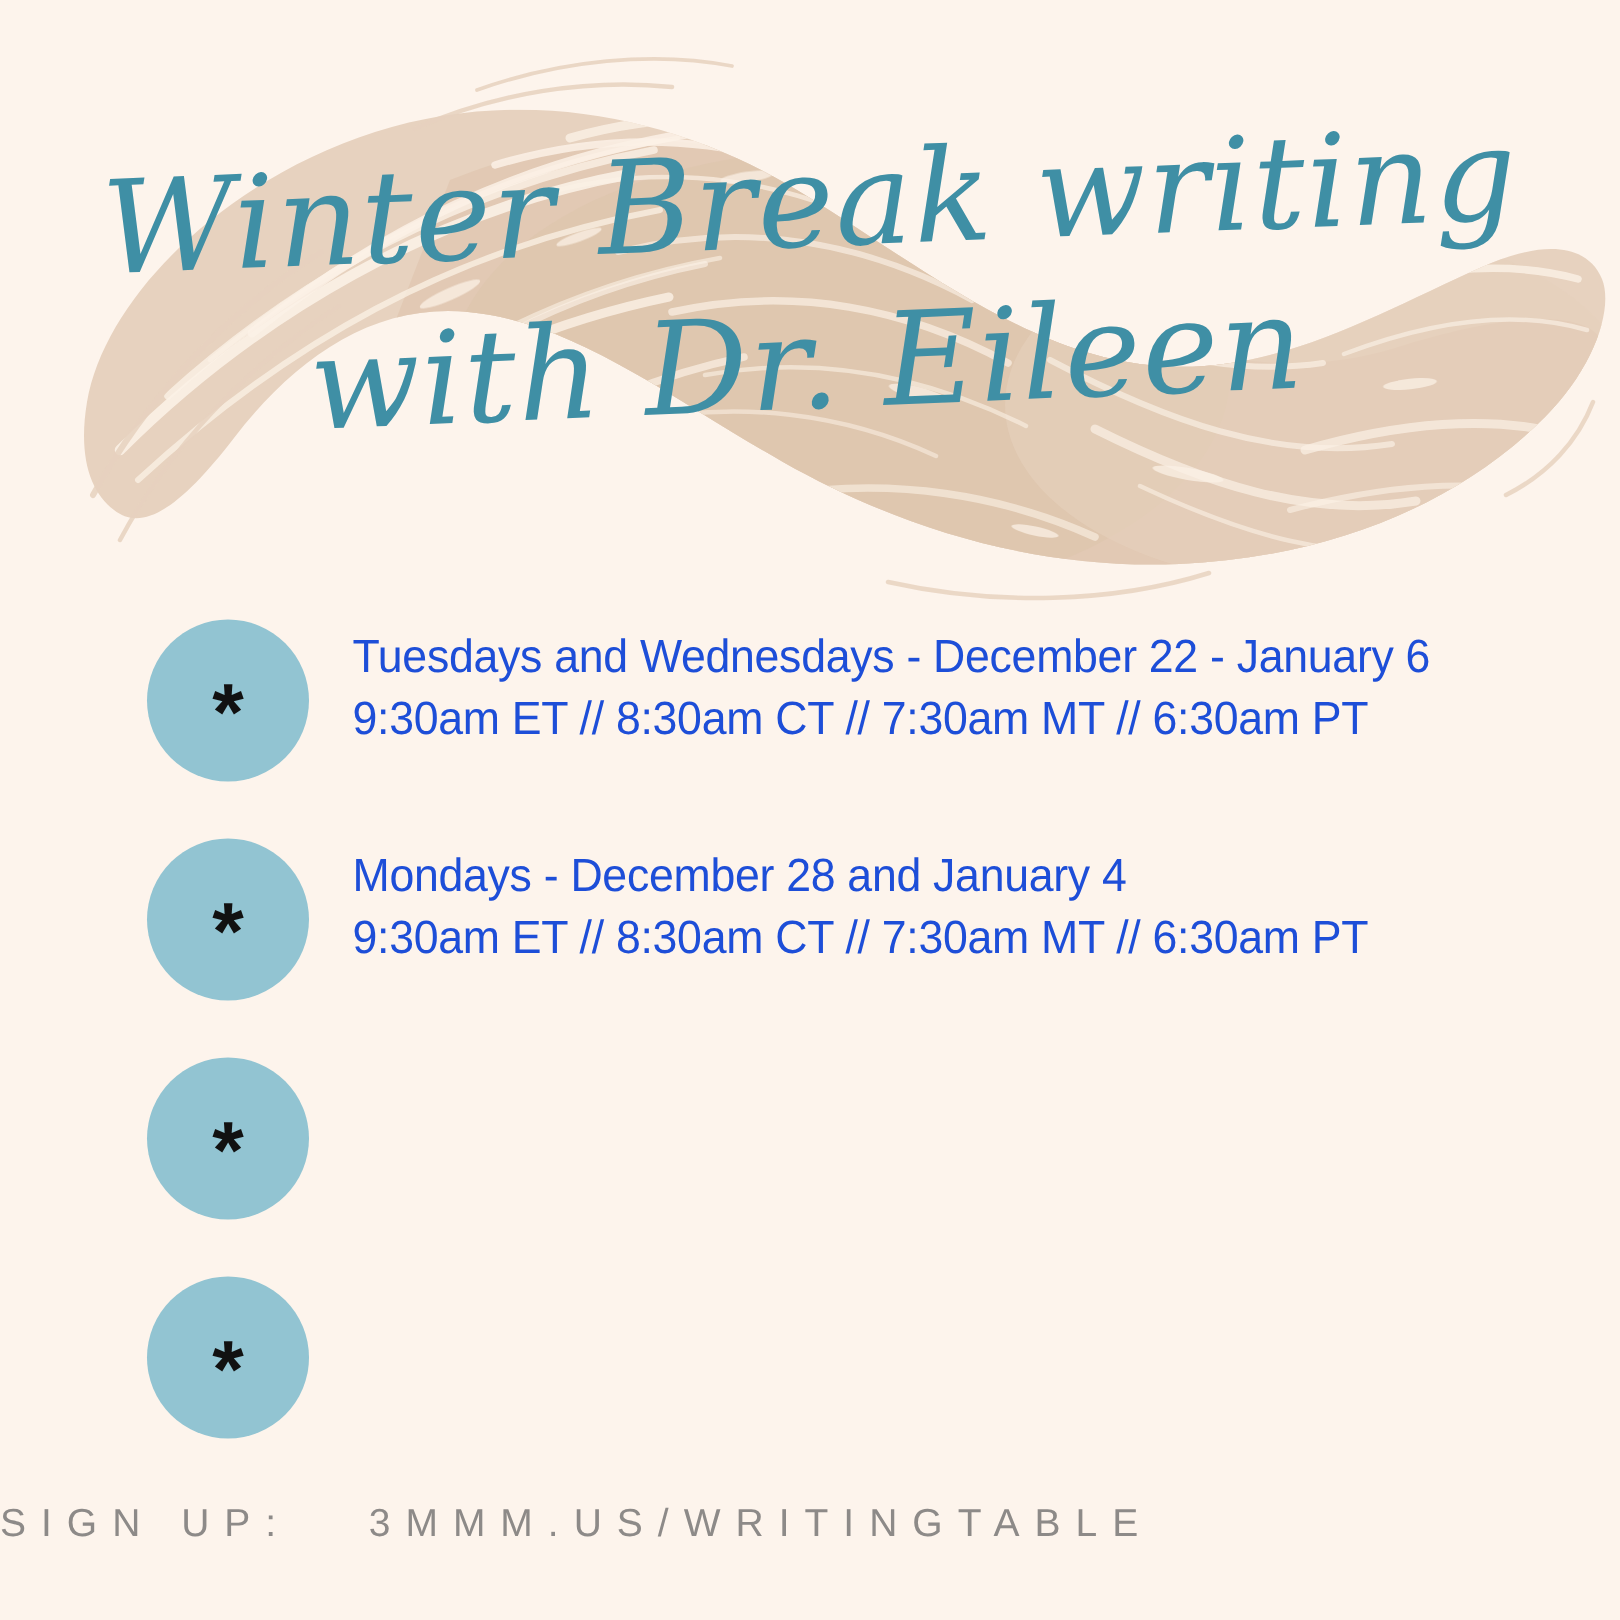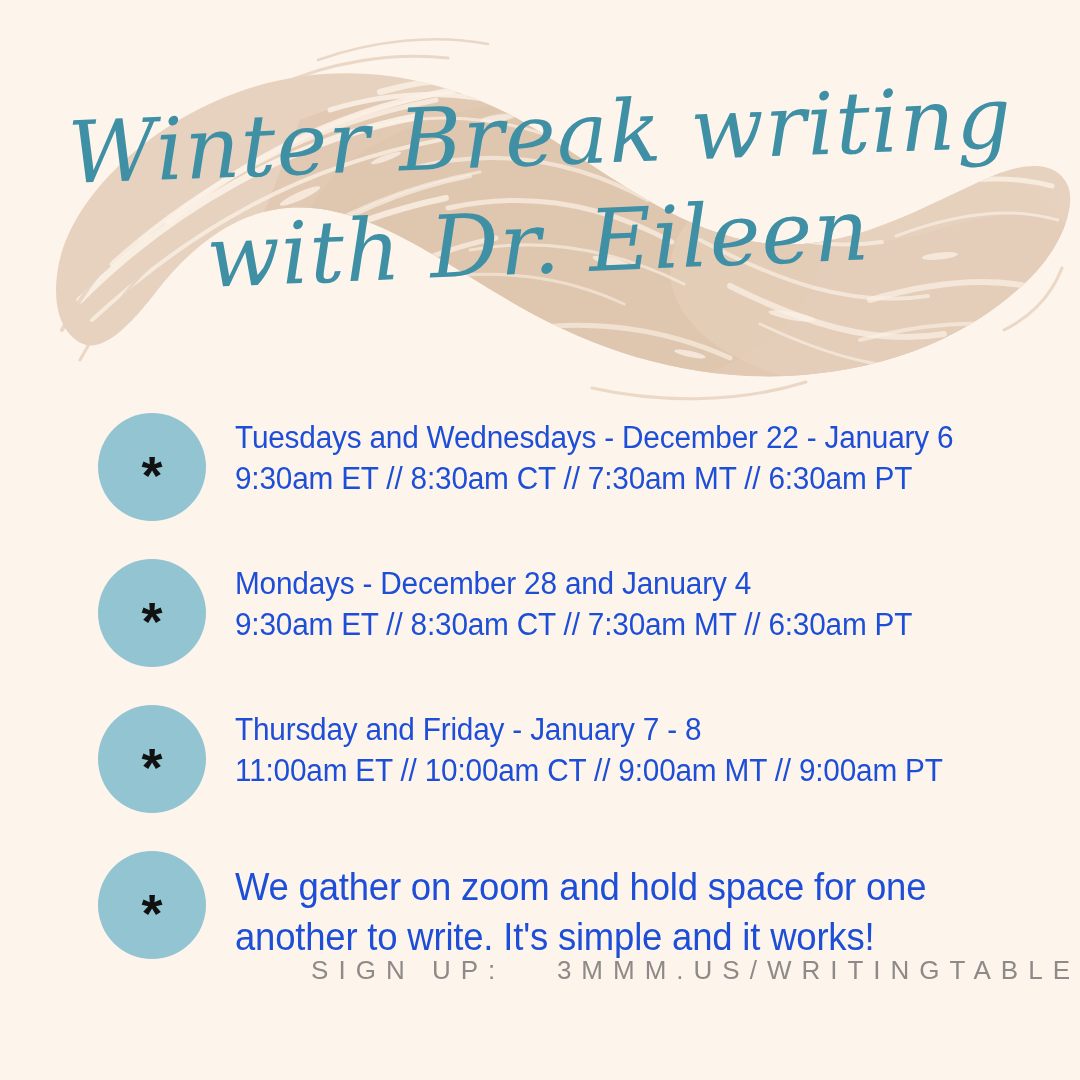--- a/index.html
+++ b/index.html
@@ -116,23 +116,23 @@
   .bullet-row.big .bullet-text { padding-top: 20px; }
   .bullet-row.big .bullet-text .line {
     font-size: 38px;
     line-height: 50px;
   }
 
   
   .footer {
     position: absolute;
     left: 0;
-    top: 955px;
-    width: 1080px;
-    text-align: right;
+    top: 1000px;
+    width: 1080px;
+    text-align: left;
     z-index: 2;
   }
   .footer-text {
     font-family: "Liberation Sans", sans-serif;
     font-size: 26px;
     letter-spacing: 10px;
     color: #8d8a88;
     white-space: pre;
   }
 </style>
@@ -245,33 +245,25 @@
       <div class="bullet-text">
         <div class="line">Mondays - December 28 and January 4</div>
         <div class="line">9:30am ET // 8:30am CT // 7:30am MT // 6:30am PT</div>
       </div>
     </div>
 
     <div class="bullet-row">
       <div class="bullet-dot">
         <span class="ast">*</span>
       </div>
-      <div class="bullet-text">
-        <div class="line">Thursday and Friday - January 7 - 8</div>
-        <div class="line">11:00am ET // 10:00am CT // 9:00am MT // 9:00am PT</div>
-      </div>
     </div>
 
     <div class="bullet-row big">
       <div class="bullet-dot">
         <span class="ast">*</span>
-      </div>
-      <div class="bullet-text">
-        <div class="line">We gather on zoom and hold space for one</div>
-        <div class="line">another to write. It's simple and it works!</div>
       </div>
     </div>
 
   </div>
 
   <div class="footer">
     <span class="footer-text">SIGN UP:   3MMM.US/WRITINGTABLE</span>
   </div>
 
 </div>

